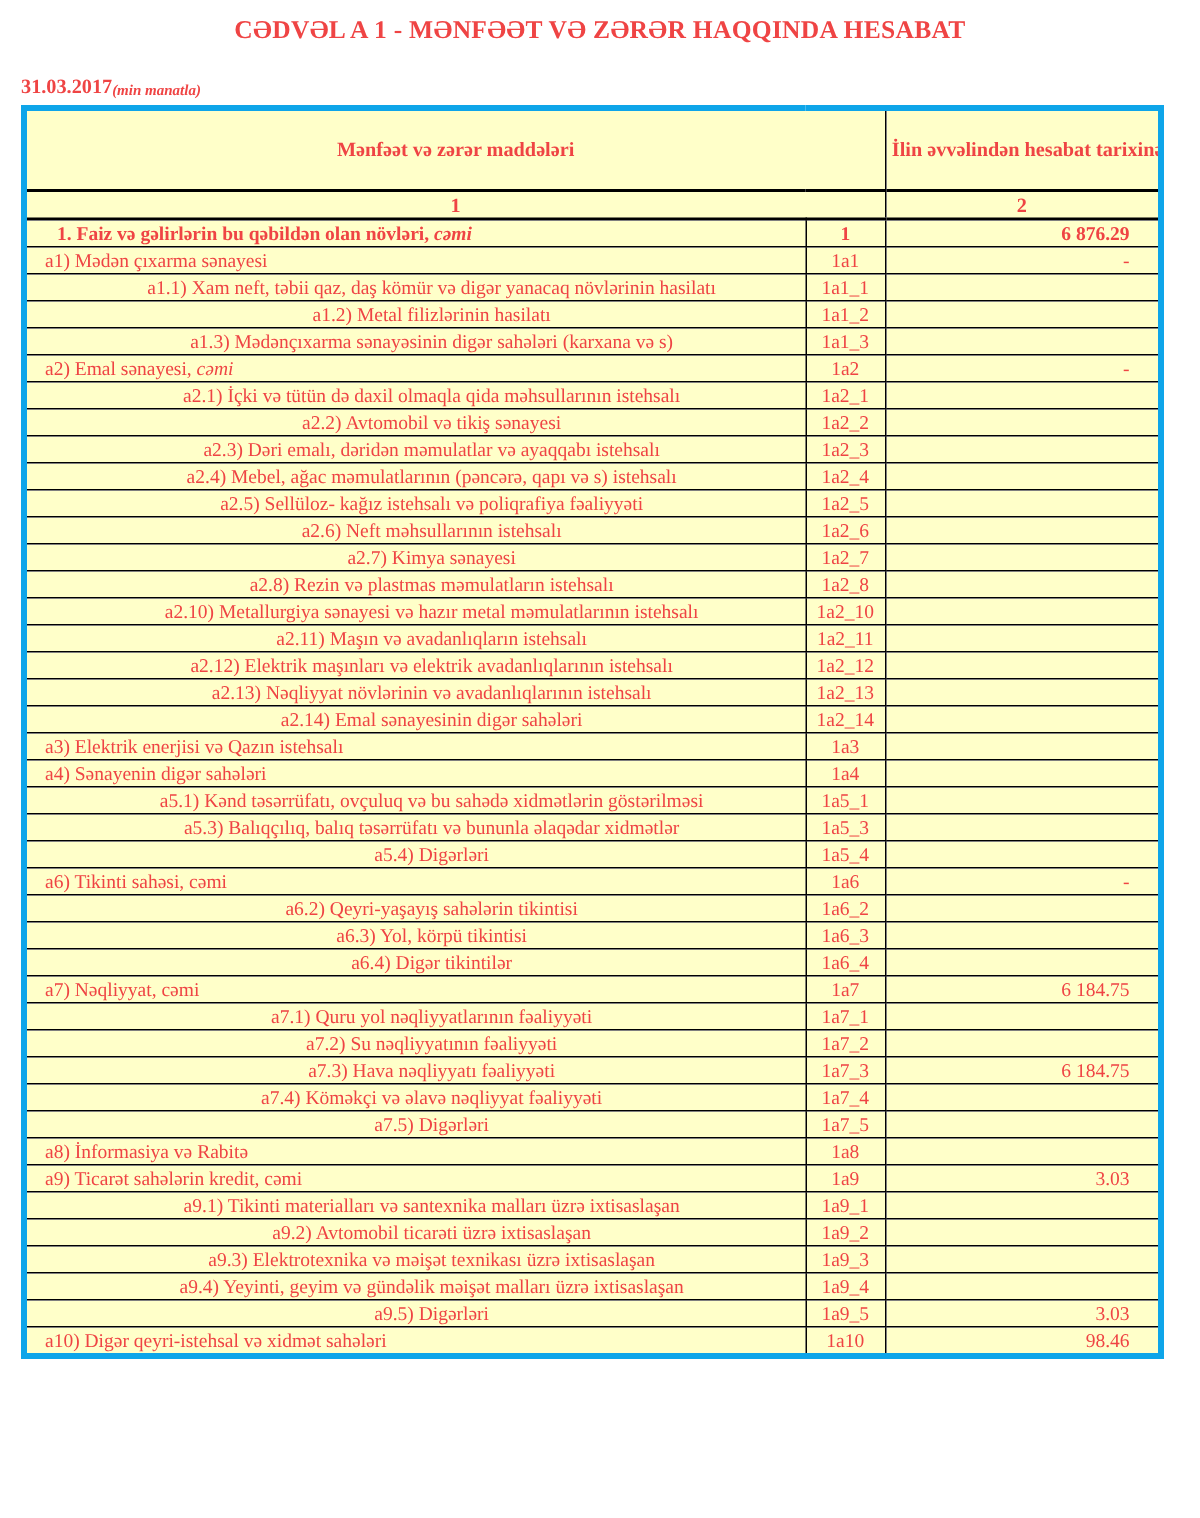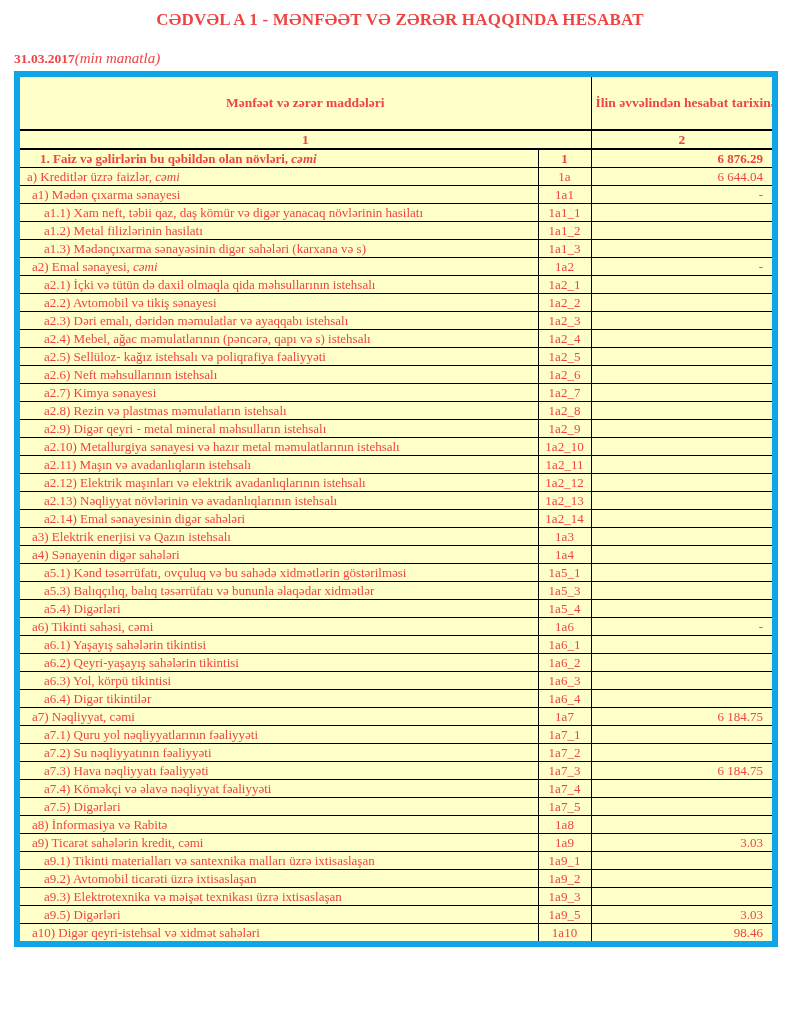--- a/index.html
+++ b/index.html
@@ -15,27 +15,27 @@
     margin:0;padding-top:10px;
     text-align:center;
     font-size:17px;font-weight:bold;
     letter-spacing:.2px;
   }
   .meta{
     display:flex;justify-content:flex-start;align-items:flex-end;
     margin:20px 28px 4px 14px;
   }
   .meta .date{font-size:13.5px;font-weight:bold;}
-  .meta .unit{font-size:15px;font-weight:normal;font-style:italic;}
+  .meta .unit{font-size:10px;font-weight:bold;font-style:italic;}
   table.report{
     margin-left:14px;
     width:758px;
     border-collapse:collapse;
     table-layout:fixed;
-    border:6px solid #0ea5e9;
+    border:4px solid #0ea5e9;
   }
   table.report th,table.report td{
     border:1px solid #000;
     overflow:hidden;white-space:nowrap;
     background:var(--cell-yellow,#FFFFC9);
   }
   table.report th{
     font-size:13.5px;font-weight:bold;text-align:center;
     vertical-align:middle;
     padding:2px 4px;
@@ -44,28 +44,28 @@
   th.head-items{height:48px;}
   th.head-value{height:48px;white-space:normal;line-height:1.25;}
   tr.colnum-row th{height:17px;padding:0 4px;border-bottom-width:2px;}
   td.name-cell{
     font-size:13px;height:17px;line-height:17px;
     text-align:left;padding:0 3px;
   }
   td.name-cell.lvl0{padding-left:20px;}
   td.name-cell.lvl1{padding-left:7px;}
   td.name-cell.lvl2{padding-left:12px;}
-  td.name-cell.lvl3{padding-left:24px;}
+  td.name-cell.lvl3{padding-left:24px;text-align:center;}
   td.code-cell{
     font-size:13px;height:17px;line-height:17px;
     text-align:center;padding:0 2px;
   }
   td.value-cell{
     font-size:13px;height:17px;line-height:17px;
-    text-align:right;padding:0 9px;
+    text-align:right;padding:0 19px;
     background:#ffffff;
   }
   td.value-cell.filled{background:var(--cell-yellow,#FFFFC9);}
   tr.bold td{font-weight:bold;}
   .cami{font-style:italic;}
 </style>
 </head>
 <body>
 
 <div class="page">
@@ -92,25 +92,20 @@
         <th>2</th>
       </tr>
     </thead>
     <tbody>
         <tr class="bold">
           <td class="name-cell lvl0"><span>1. Faiz və gəlirlərin bu qəbildən olan növləri,</span><span class="cami"> cəmi</span></td>
           <td class="code-cell">1</td>
           <td class="value-cell filled">6 876.29</td>
         </tr>
         <tr>
-          <td class="name-cell lvl1"><span>a) Kreditlər üzrə faizlər,</span><span class="cami"> cəmi</span></td>
-          <td class="code-cell">1a</td>
-          <td class="value-cell filled">6 644.04</td>
-        </tr>
-        <tr>
           <td class="name-cell lvl2"><span>a1) Mədən çıxarma sənayesi</span></td>
           <td class="code-cell">1a1</td>
           <td class="value-cell filled">-</td>
         </tr>
         <tr>
           <td class="name-cell lvl3"><span>a1.1) Xam neft, təbii qaz, daş kömür və digər yanacaq növlərinin hasilatı</span></td>
           <td class="code-cell">1a1_1</td>
           <td class="value-cell"></td>
         </tr>
         <tr>
@@ -162,25 +157,20 @@
           <td class="name-cell lvl3"><span>a2.7) Kimya sənayesi</span></td>
           <td class="code-cell">1a2_7</td>
           <td class="value-cell"></td>
         </tr>
         <tr>
           <td class="name-cell lvl3"><span>a2.8) Rezin və plastmas məmulatların istehsalı</span></td>
           <td class="code-cell">1a2_8</td>
           <td class="value-cell"></td>
         </tr>
         <tr>
-          <td class="name-cell lvl3"><span>a2.9) Digər qeyri - metal mineral məhsulların istehsalı</span></td>
-          <td class="code-cell">1a2_9</td>
-          <td class="value-cell"></td>
-        </tr>
-        <tr>
           <td class="name-cell lvl3"><span>a2.10) Metallurgiya sənayesi və hazır metal məmulatlarının istehsalı</span></td>
           <td class="code-cell">1a2_10</td>
           <td class="value-cell"></td>
         </tr>
         <tr>
           <td class="name-cell lvl3"><span>a2.11) Maşın və avadanlıqların istehsalı</span></td>
           <td class="code-cell">1a2_11</td>
           <td class="value-cell"></td>
         </tr>
         <tr>
@@ -222,25 +212,20 @@
           <td class="name-cell lvl3"><span>a5.4) Digərləri</span></td>
           <td class="code-cell">1a5_4</td>
           <td class="value-cell"></td>
         </tr>
         <tr>
           <td class="name-cell lvl2"><span>a6) Tikinti sahəsi, cəmi</span></td>
           <td class="code-cell">1a6</td>
           <td class="value-cell filled">-</td>
         </tr>
         <tr>
-          <td class="name-cell lvl3"><span>a6.1) Yaşayış sahələrin tikintisi</span></td>
-          <td class="code-cell">1a6_1</td>
-          <td class="value-cell"></td>
-        </tr>
-        <tr>
           <td class="name-cell lvl3"><span>a6.2) Qeyri-yaşayış sahələrin tikintisi</span></td>
           <td class="code-cell">1a6_2</td>
           <td class="value-cell"></td>
         </tr>
         <tr>
           <td class="name-cell lvl3"><span>a6.3) Yol, körpü tikintisi</span></td>
           <td class="code-cell">1a6_3</td>
           <td class="value-cell"></td>
         </tr>
         <tr>
@@ -294,20 +279,25 @@
           <td class="value-cell"></td>
         </tr>
         <tr>
           <td class="name-cell lvl3"><span>a9.2) Avtomobil ticarəti üzrə ixtisaslaşan</span></td>
           <td class="code-cell">1a9_2</td>
           <td class="value-cell"></td>
         </tr>
         <tr>
           <td class="name-cell lvl3"><span>a9.3) Elektrotexnika və məişət texnikası üzrə ixtisaslaşan</span></td>
           <td class="code-cell">1a9_3</td>
+          <td class="value-cell"></td>
+        </tr>
+        <tr>
+          <td class="name-cell lvl3"><span>a9.4) Yeyinti, geyim və gündəlik məişət malları üzrə ixtisaslaşan</span></td>
+          <td class="code-cell">1a9_4</td>
           <td class="value-cell"></td>
         </tr>
         <tr>
           <td class="name-cell lvl3"><span>a9.5) Digərləri</span></td>
           <td class="code-cell">1a9_5</td>
           <td class="value-cell">3.03</td>
         </tr>
         <tr>
           <td class="name-cell lvl2"><span>a10) Digər qeyri-istehsal və xidmət sahələri</span></td>
           <td class="code-cell">1a10</td>

